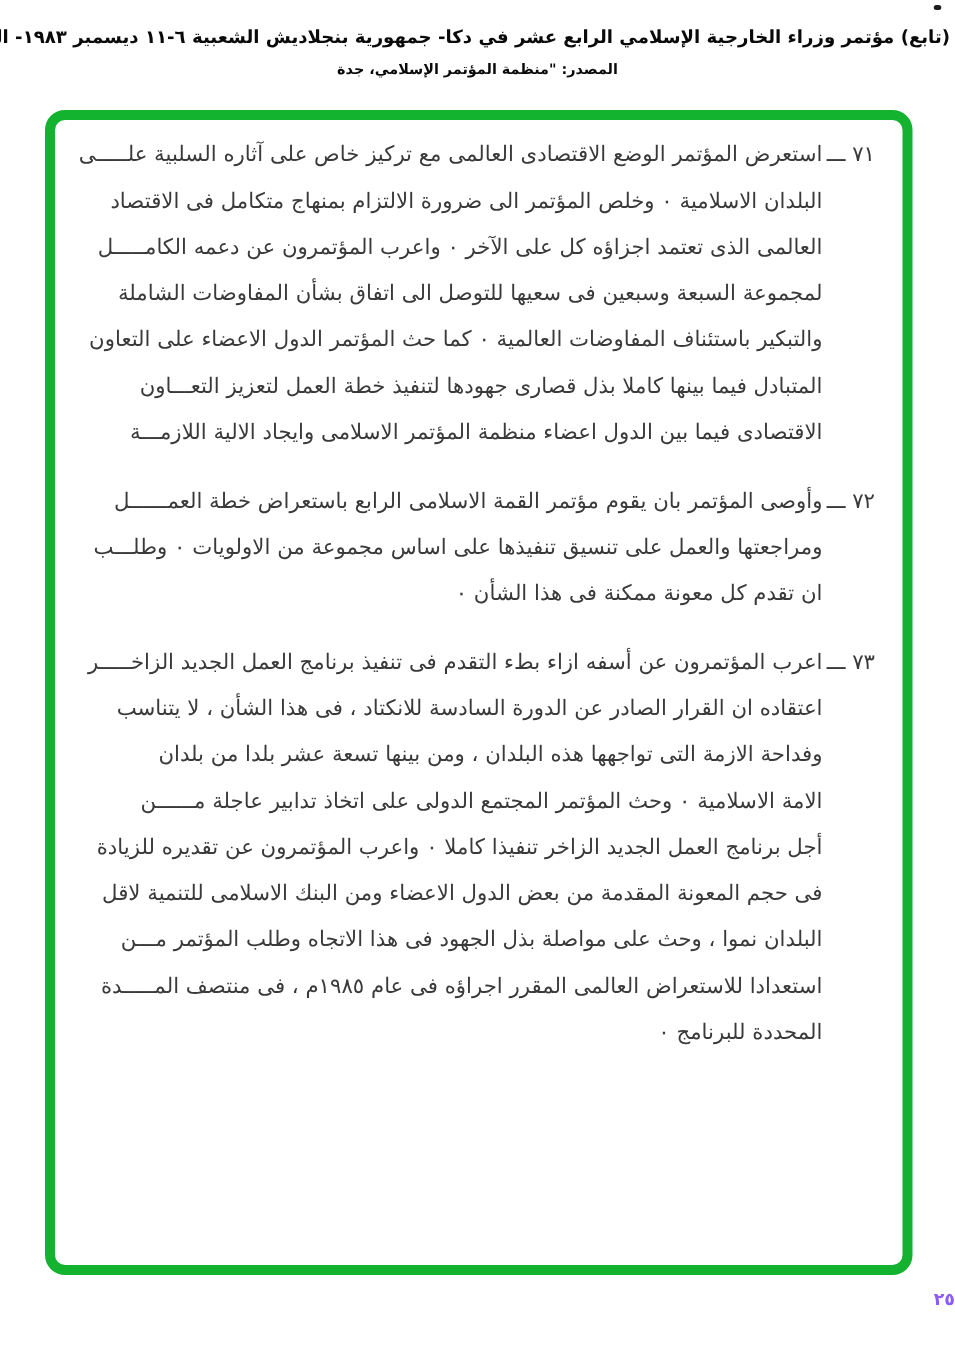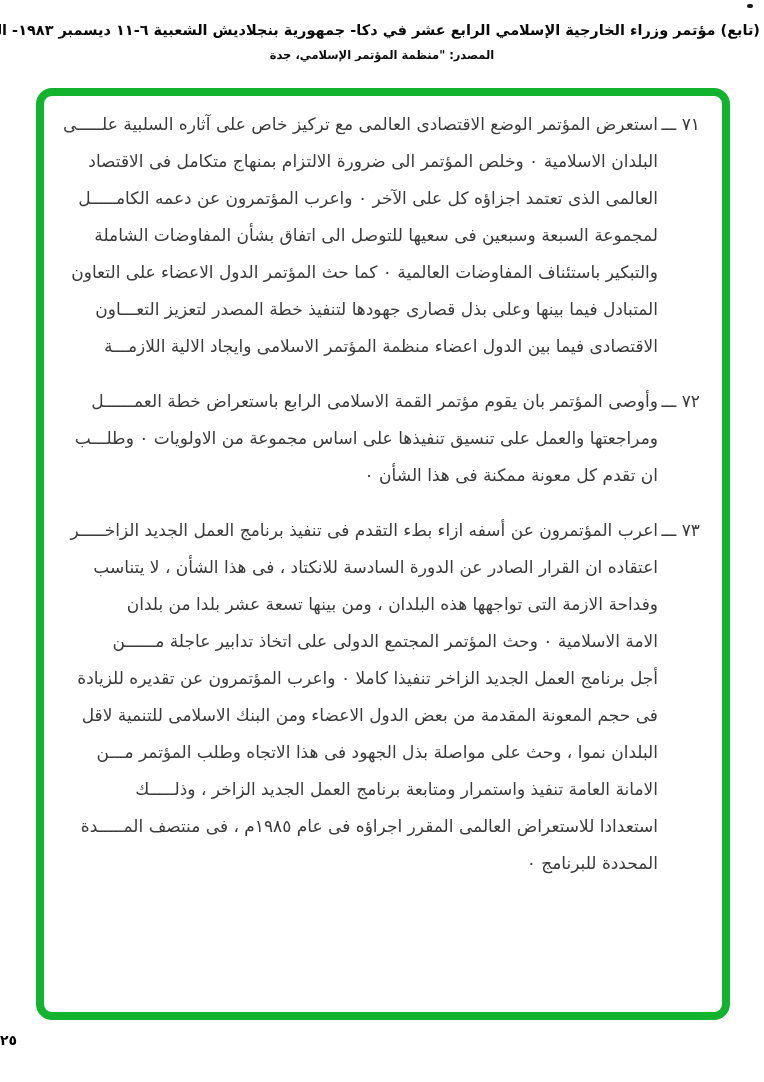--- a/index.html
+++ b/index.html
@@ -51,21 +51,21 @@
   .pnum{
     position:absolute;right:10px;top:0;
     white-space:nowrap;
   }
   .pline{
     white-space:nowrap;
   }
 
   .page-num{
     position:absolute;top:1032px;left:0;right:0;
-    text-align:left;font-size:14px;font-weight:bold;color:#000000;
+    text-align:right;font-size:14px;font-weight:bold;color:#8b5cf6;
   }
 </style>
 </head>
 <body>
 
 <div class="sheet">
 
   <div class="corner-dot"></div>
 
   <div class="page-header">
@@ -75,39 +75,38 @@
 
   <div class="green-frame">
     <div class="frame-content" id="paragraphs">
         <div class="para">
           <span class="pnum">٧١ ـــ</span>
           <div class="pline">استعرض المؤتمر الوضع الاقتصادى العالمى مع تركيز خاص على آثاره السلبية علـــــى</div>
           <div class="pline">البلدان الاسلامية ٠ وخلص المؤتمر الى ضرورة الالتزام بمنهاج متكامل فى الاقتصاد</div>
           <div class="pline">العالمى الذى تعتمد اجزاؤه كل على الآخر ٠ واعرب المؤتمرون عن دعمه الكامـــــل</div>
           <div class="pline">لمجموعة السبعة وسبعين فى سعيها للتوصل الى اتفاق بشأن المفاوضات الشاملة</div>
           <div class="pline">والتبكير باستئناف المفاوضات العالمية ٠ كما حث المؤتمر الدول الاعضاء على التعاون</div>
-          <div class="pline">المتبادل فيما بينها وعلى بذل قصارى جهودها لتنفيذ خطة المصدر لتعزيز التعـــاون</div>
+          <div class="pline">المتبادل فيما بينها كاملا بذل قصارى جهودها لتنفيذ خطة العمل لتعزيز التعـــاون</div>
           <div class="pline">الاقتصادى فيما بين الدول اعضاء منظمة المؤتمر الاسلامى وايجاد الالية اللازمـــة</div>
         </div>
         <div class="para">
           <span class="pnum">٧٢ ـــ</span>
           <div class="pline">وأوصى المؤتمر بان يقوم مؤتمر القمة الاسلامى الرابع باستعراض خطة العمــــــل</div>
           <div class="pline">ومراجعتها والعمل على تنسيق تنفيذها على اساس مجموعة من الاولويات ٠ وطلـــب</div>
           <div class="pline">ان تقدم كل معونة ممكنة فى هذا الشأن ٠</div>
         </div>
         <div class="para">
           <span class="pnum">٧٣ ـــ</span>
           <div class="pline">اعرب المؤتمرون عن أسفه ازاء بطء التقدم فى تنفيذ برنامج العمل الجديد الزاخـــــر</div>
           <div class="pline">اعتقاده ان القرار الصادر عن الدورة السادسة للانكتاد ، فى هذا الشأن ، لا يتناسب</div>
           <div class="pline">وفداحة الازمة التى تواجهها هذه البلدان ، ومن بينها تسعة عشر بلدا من بلدان</div>
           <div class="pline">الامة الاسلامية ٠ وحث المؤتمر المجتمع الدولى على اتخاذ تدابير عاجلة مــــــن</div>
           <div class="pline">أجل برنامج العمل الجديد الزاخر تنفيذا كاملا ٠ واعرب المؤتمرون عن تقديره للزيادة</div>
           <div class="pline">فى حجم المعونة المقدمة من بعض الدول الاعضاء ومن البنك الاسلامى للتنمية لاقل</div>
           <div class="pline">البلدان نموا ، وحث على مواصلة بذل الجهود فى هذا الاتجاه وطلب المؤتمر مـــن</div>
-          <div class="pline">الامانة العامة تنفيذ واستمرار ومتابعة برنامج العمل الجديد الزاخر ، وذلـــــك</div>
           <div class="pline">استعدادا للاستعراض العالمى المقرر اجراؤه فى عام ١٩٨٥م ، فى منتصف المـــــدة</div>
           <div class="pline">المحددة للبرنامج ٠</div>
         </div>
       </div>
   </div>
 
   <div class="page-num">٢٥</div>
 
 </div>
 

